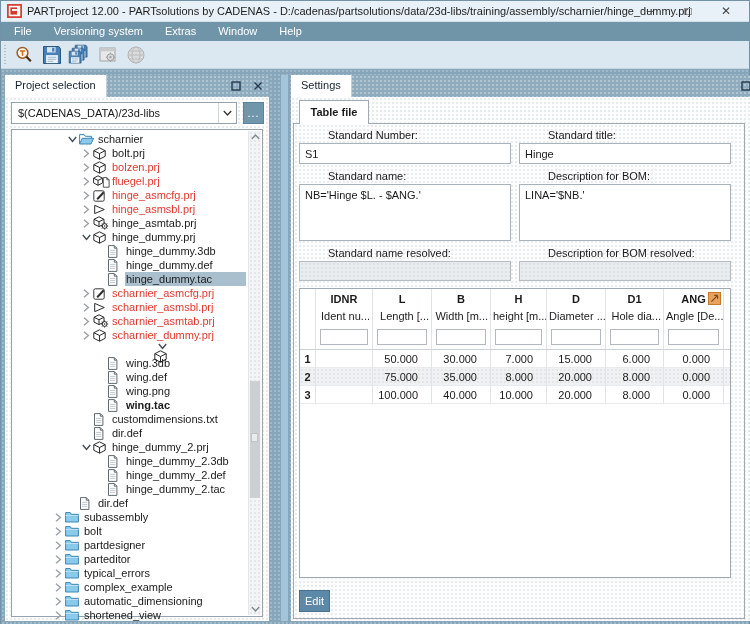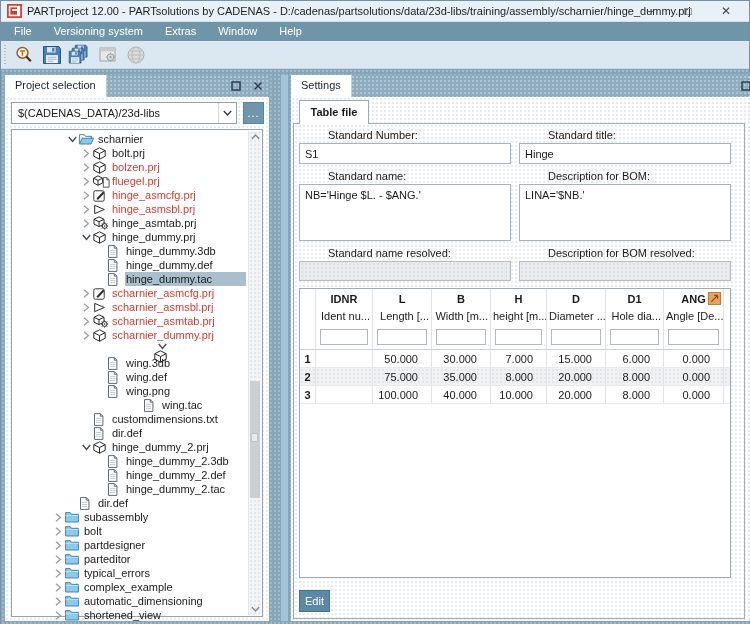--- a/index.html
+++ b/index.html
@@ -456,21 +456,21 @@
                 <span class="texp"></span>
                 <span class="ticon">
                   <svg width="11" height="13" viewBox="0 0 11 13">
                     <path d="M1.5 .6 H7.3 L9.9 3.2 V12.4 H1.5 Z" fill="#fff" stroke="#5f6a72"></path>
                     <path d="M7.3 .6 V3.2 H9.9" fill="none" stroke="#5f6a72"></path>
                     <path d="M3.1 5.4h5.2M3.1 7.4h5.2M3.1 9.4h5.2" stroke="#c2c8cd"></path>
                   </svg>
                 </span>
                 <span class="tlabel">wing.png</span>
               </div>
-              <div class="trow" style="top: 268px; padding-left: 116px;">
+              <div class="trow" style="top: 268px; padding-left: 80px; font-weight: bold;">
                 <span class="texp"></span>
                 <span class="ticon">
                   <svg width="11" height="13" viewBox="0 0 11 13">
                     <path d="M1.5 .6 H7.3 L9.9 3.2 V12.4 H1.5 Z" fill="#fff" stroke="#5f6a72"></path>
                     <path d="M7.3 .6 V3.2 H9.9" fill="none" stroke="#5f6a72"></path>
                     <path d="M3.1 5.4h5.2M3.1 7.4h5.2M3.1 9.4h5.2" stroke="#c2c8cd"></path>
                   </svg>
                 </span>
                 <span class="tlabel">wing.tac</span>
               </div>

